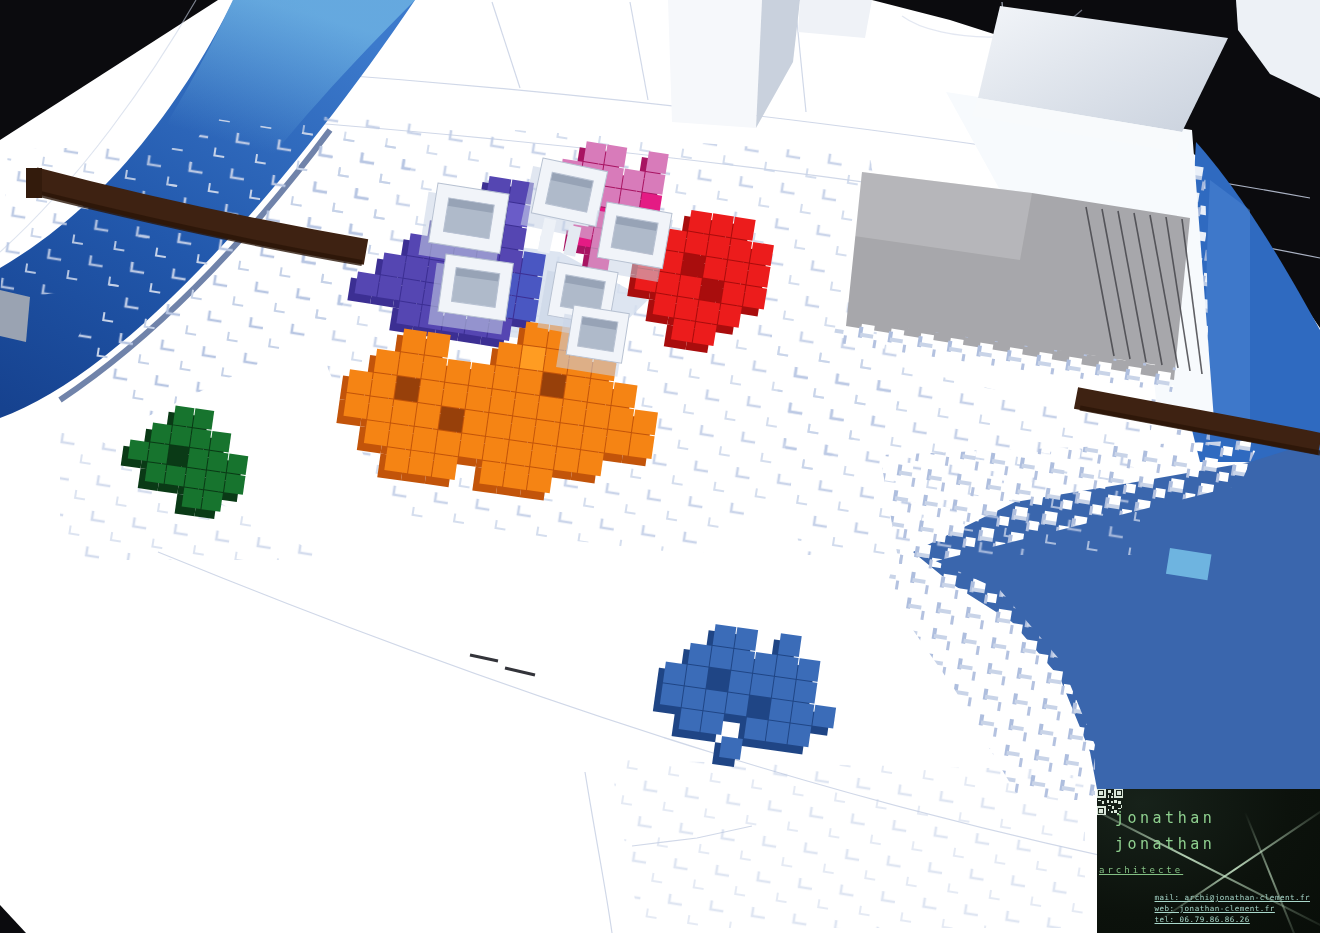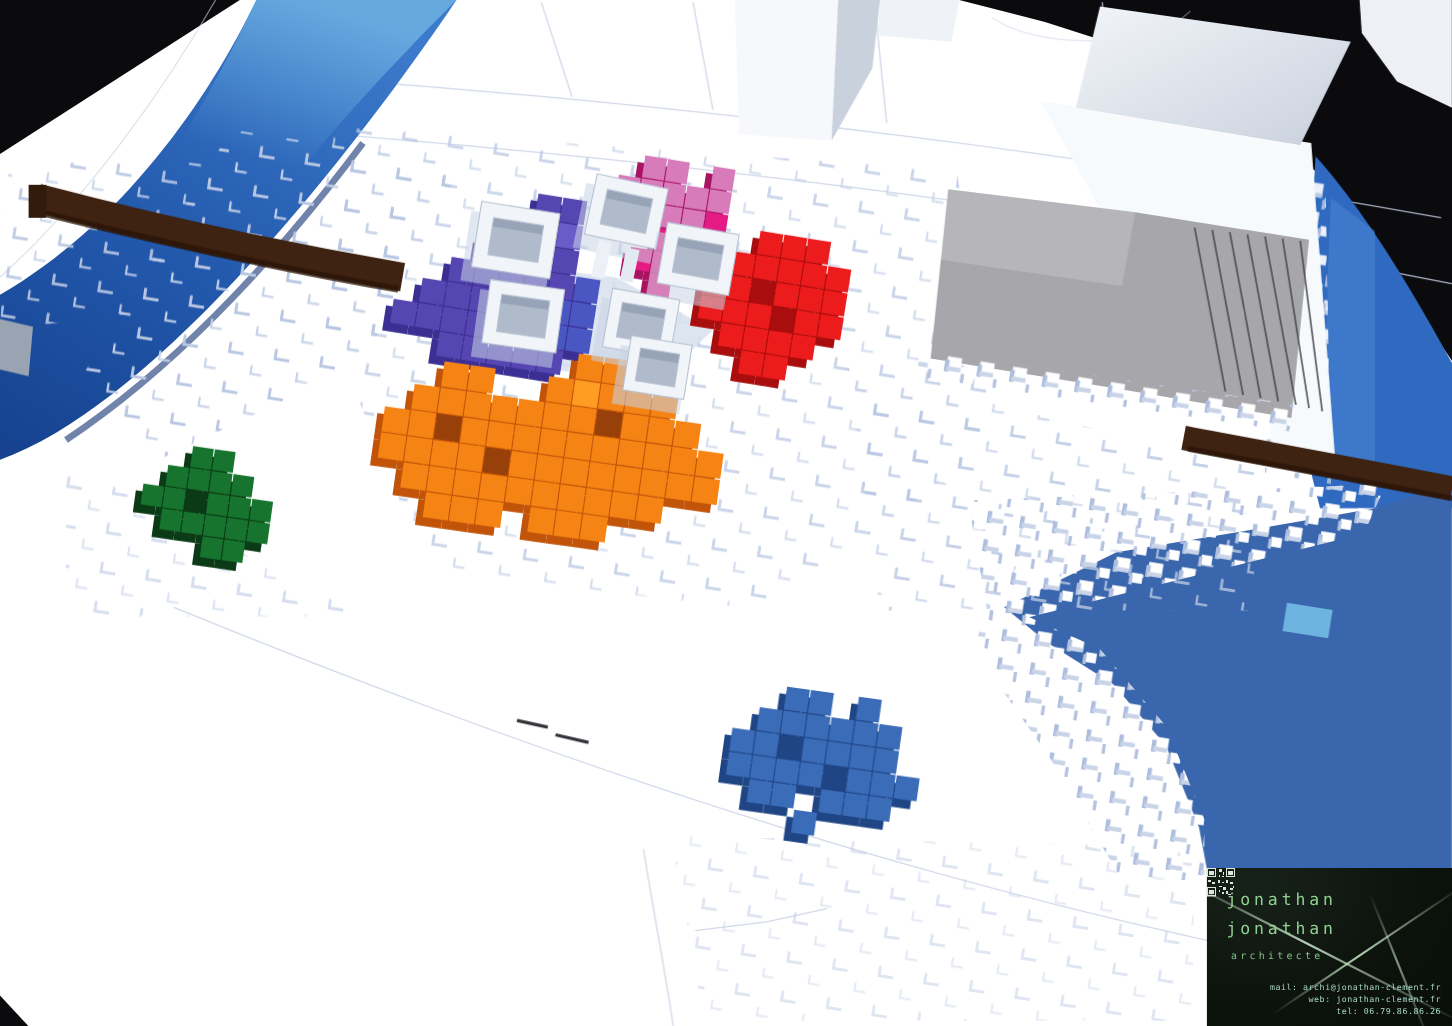--- a/index.html
+++ b/index.html
@@ -9,24 +9,24 @@
   
   .card{position:absolute;left:1097px;top:789px;width:223px;height:144px;
         background:radial-gradient(120% 140% at 20% 10%, #17221a 0%, #0c120c 55%, #080d08 100%);
         overflow:hidden;font-family:"DejaVu Sans Mono",monospace;}
   .beam{position:absolute;height:2px;background:linear-gradient(90deg,rgba(207,239,207,0) 0%,var(--c-card_beam,#cfefcf) 45%,rgba(207,239,207,0) 100%);opacity:.85;}
   .beam1{width:300px;left:-30px;top:6px;transform:rotate(27deg);transform-origin:left center;}
   .beam2{width:210px;left:60px;top:132px;transform:rotate(-34deg);transform-origin:left center;}
   .beam3{width:150px;left:148px;top:22px;transform:rotate(68deg);transform-origin:left center;opacity:.6;}
   .card-name{position:absolute;left:18px;top:16px;color:var(--c-card_text,#8fd08f);
              font-size:15px;line-height:26px;letter-spacing:3.5px;}
-  .card-prof{position:absolute;left:22px;top:76px;color:var(--c-card_sub,#84c084);
-             font-size:9px;letter-spacing:3px;}
-  .card-contact{position:absolute;right:10px;bottom:8px;text-align:right;
-                color:var(--c-card_contact,#a9d8cb);font-size:7.5px;line-height:11px;letter-spacing:.5px;}
+  .card-prof{position:absolute;left:2px;top:76px;color:var(--c-card_sub,#84c084);
+             font-size:9px;letter-spacing:3px;text-decoration:underline;}
+  .card-contact{position:absolute;right:10px;bottom:8px;
+                color:var(--c-card_contact,#a9d8cb);font-size:7.5px;line-height:11px;letter-spacing:.5px;text-decoration:underline;}
   .card-qr{position:absolute;top:6px;right:8px;width:26px;height:26px;}
 </style>
 </head>
 <body>
 
 <div class="stage">
 <svg id="scene" width="1320" height="933" viewBox="0 0 1320 933">
   <defs>
     <pattern id="vox" width="42" height="36" patternUnits="userSpaceOnUse" patternTransform="rotate(9)">
       <path d="M4 22 v9 h13" stroke="#B9C7E3" fill="none" stroke-width="2.6"></path>

